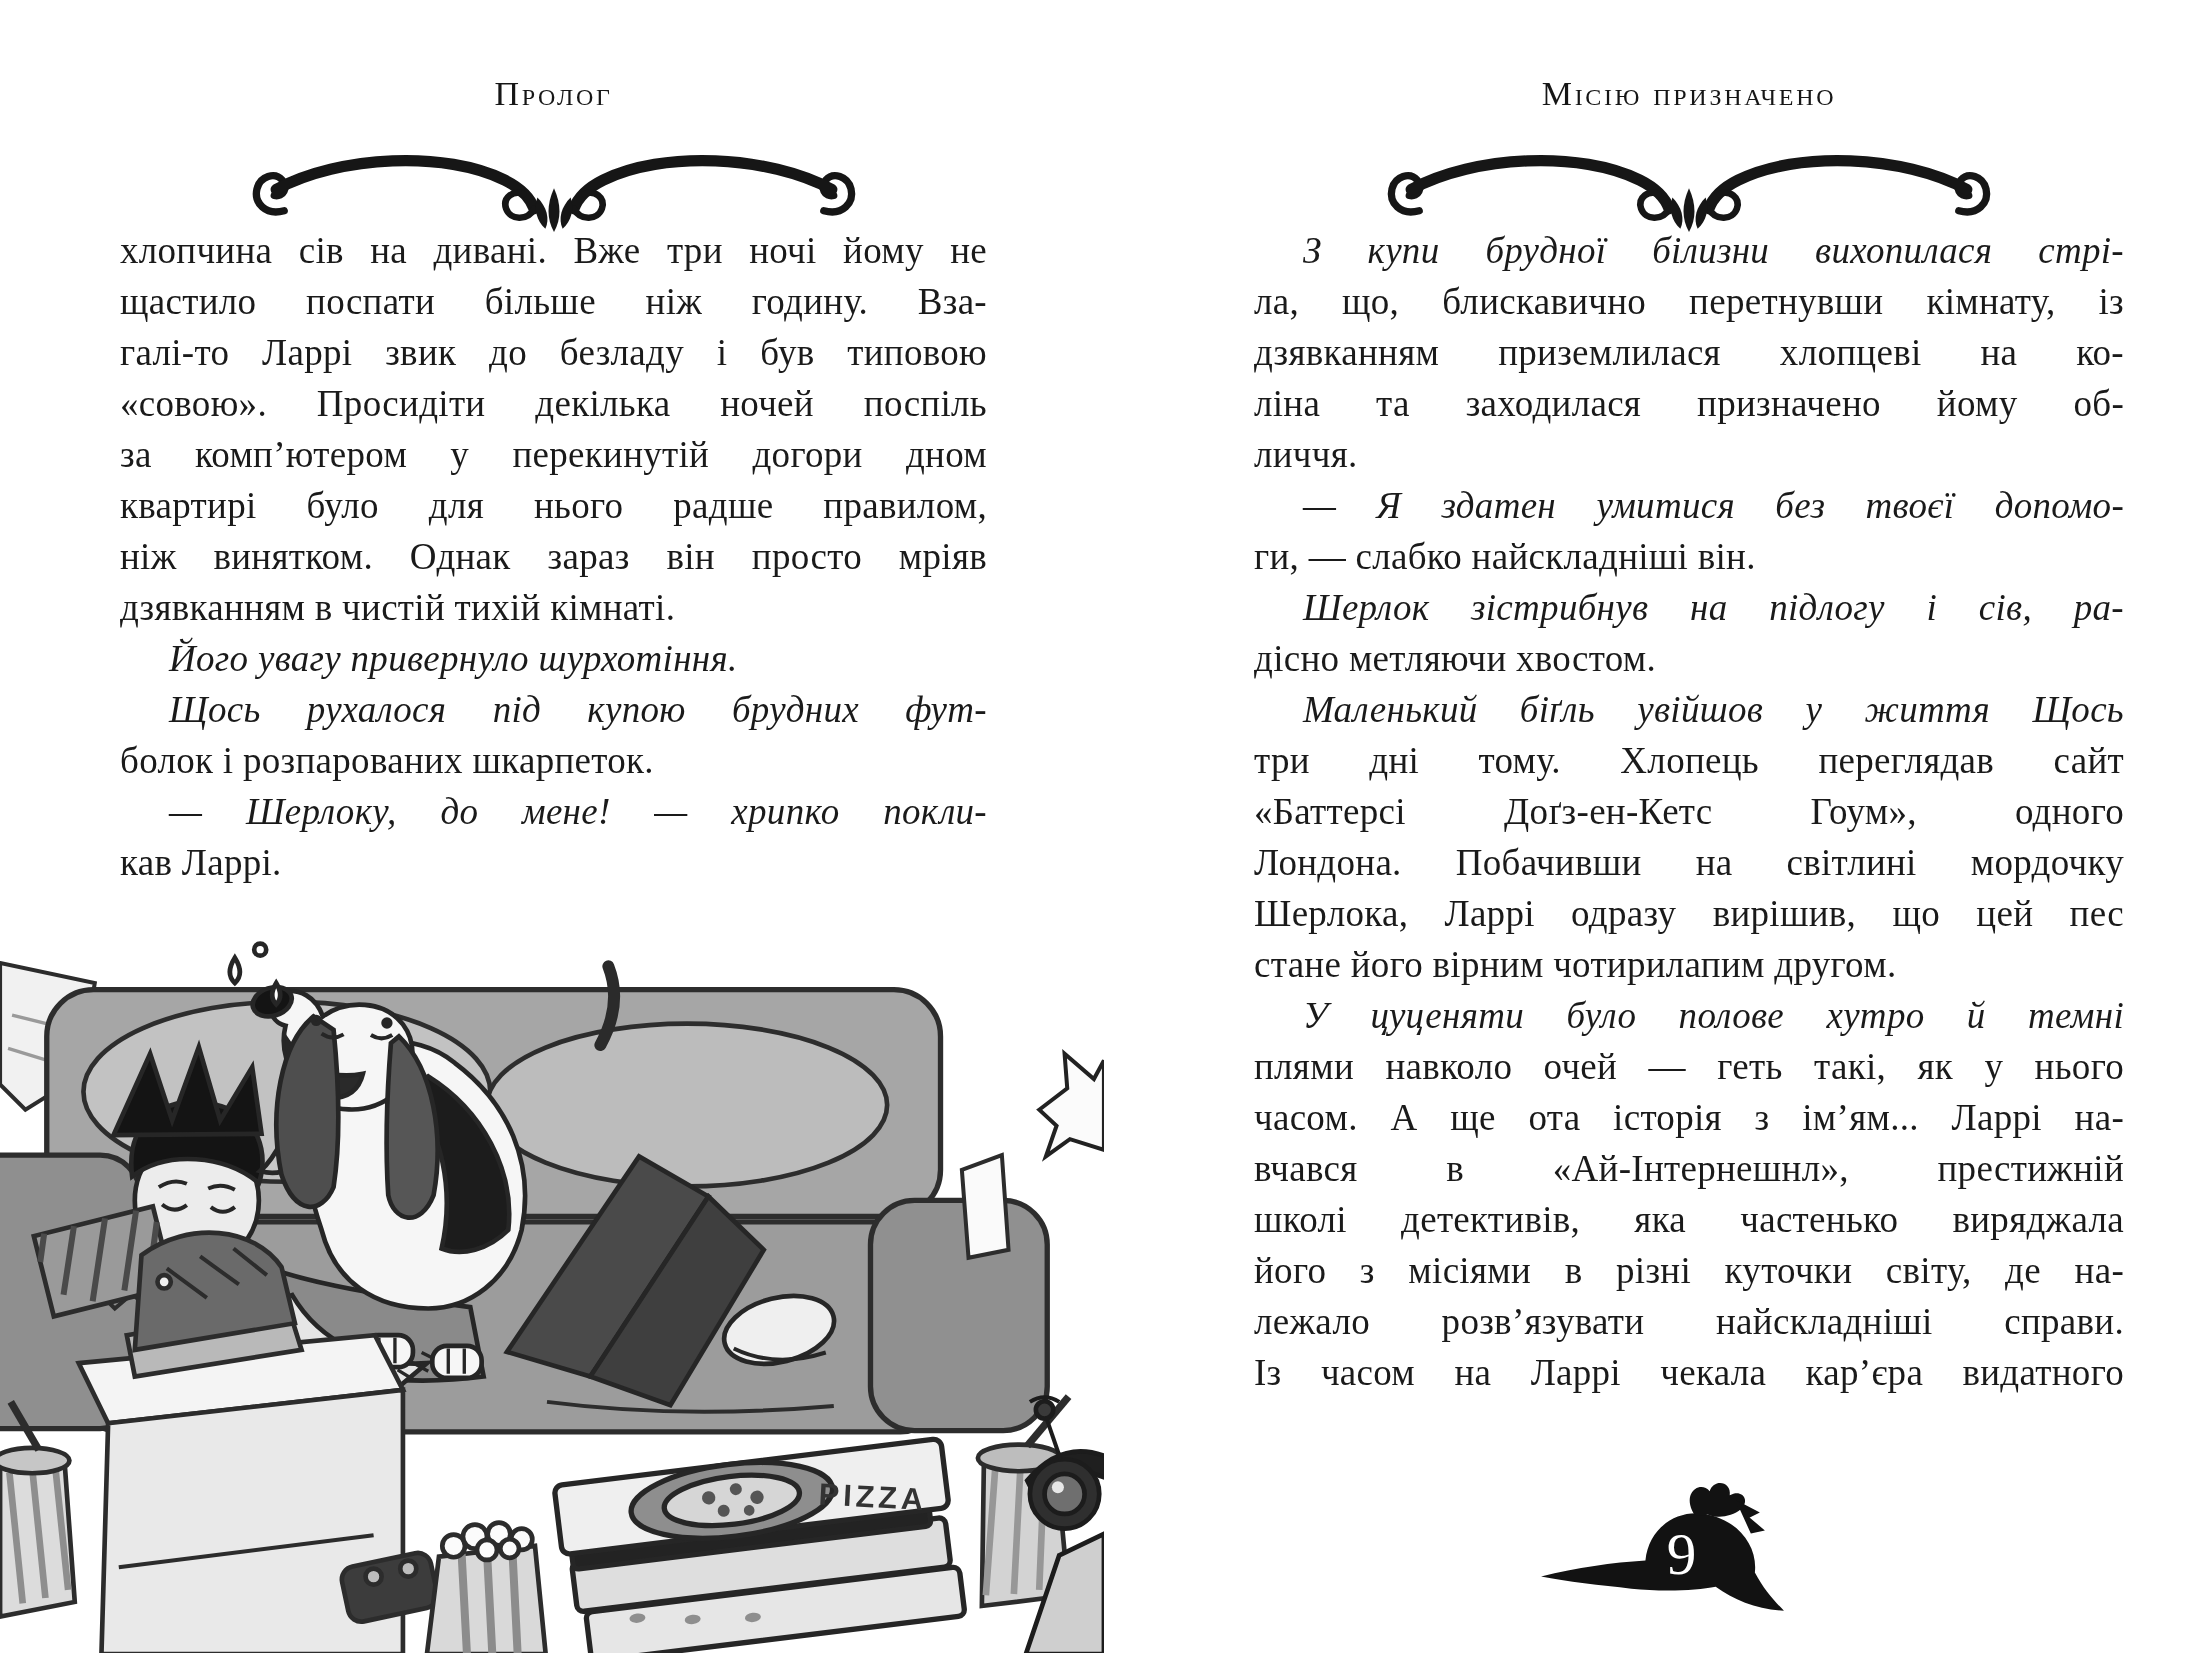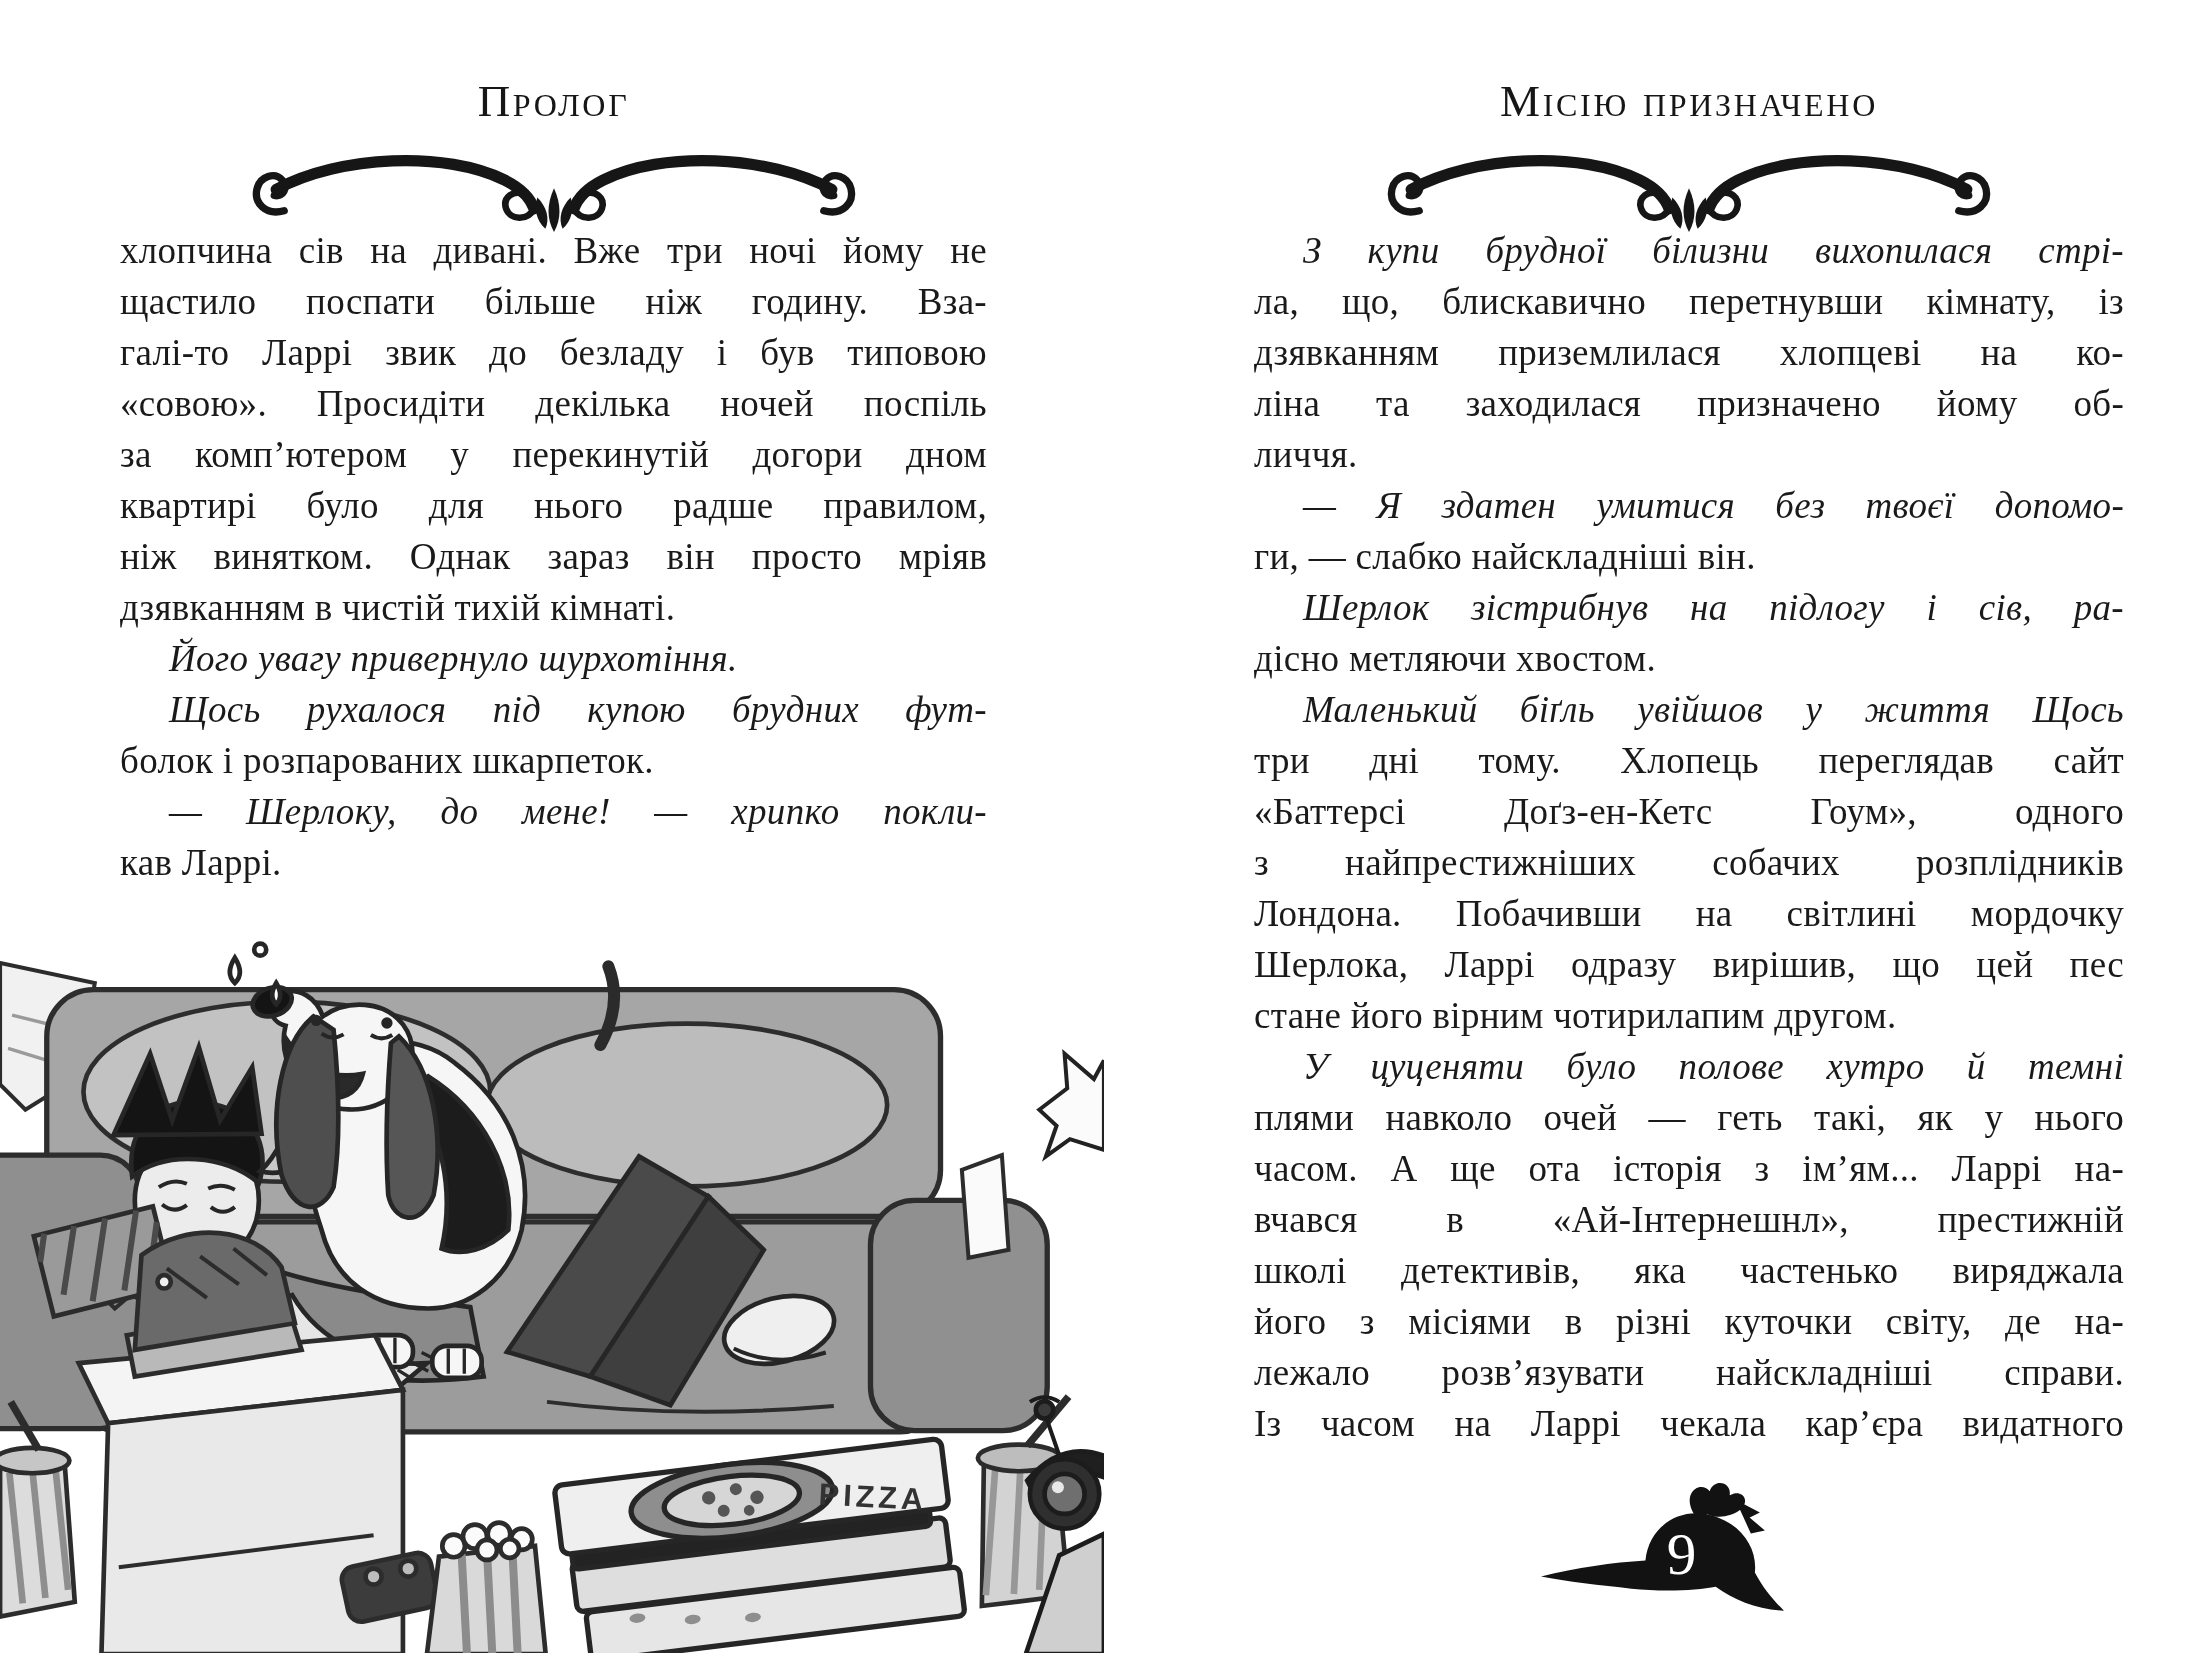--- a/index.html
+++ b/index.html
@@ -7,21 +7,21 @@
     position:relative;
     width:2205px;height:1654px;
     background:#ffffff;
     font-family:"Liberation Serif","DejaVu Serif",serif;
     color:#1a1a1a;
     overflow:hidden;
   }
   .page-header{
     position:absolute;
     font-variant:small-caps;
-    font-size:45px;
+    font-size:34px;
     letter-spacing:2.7px;
     text-align:center;
     white-space:nowrap;
     color:#161616;
   }
   .flourish{position:absolute;}
   .textcol{
     position:absolute;
     top:225px;
     width:867px;
@@ -247,21 +247,20 @@
     <div class="line">дзявканням приземлилася хлопцеві на ко-</div>
     <div class="line">ліна та заходилася призначено йому об-</div>
     <div class="line end">личчя.</div>
     <div class="line indent">— Я здатен умитися без твоєї допомо-</div>
     <div class="line end">ги, — слабко найскладніші він.</div>
     <div class="line indent">Шерлок зістрибнув на підлогу і сів, ра-</div>
     <div class="line end">дісно метляючи хвостом.</div>
     <div class="line indent">Маленький біґль увійшов у життя Щось</div>
     <div class="line">три дні тому. Хлопець переглядав сайт</div>
     <div class="line">«Баттерсі Доґз-ен-Кетс Гоум», одного</div>
-    <div class="line">з найпрестижніших собачих розплідників</div>
     <div class="line">Лондона. Побачивши на світлині мордочку</div>
     <div class="line">Шерлока, Ларрі одразу вирішив, що цей пес</div>
     <div class="line end">стане його вірним чотирилапим другом.</div>
     <div class="line indent">У цуценяти було полове хутро й темні</div>
     <div class="line">плями навколо очей — геть такі, як у нього</div>
     <div class="line">часом. А ще ота історія з ім’ям... Ларрі на-</div>
     <div class="line">вчався в «Ай-Інтернешнл», престижній</div>
     <div class="line">школі детективів, яка частенько виряджала</div>
     <div class="line">його з місіями в різні куточки світу, де на-</div>
     <div class="line">лежало розв’язувати найскладніші справи.</div>

